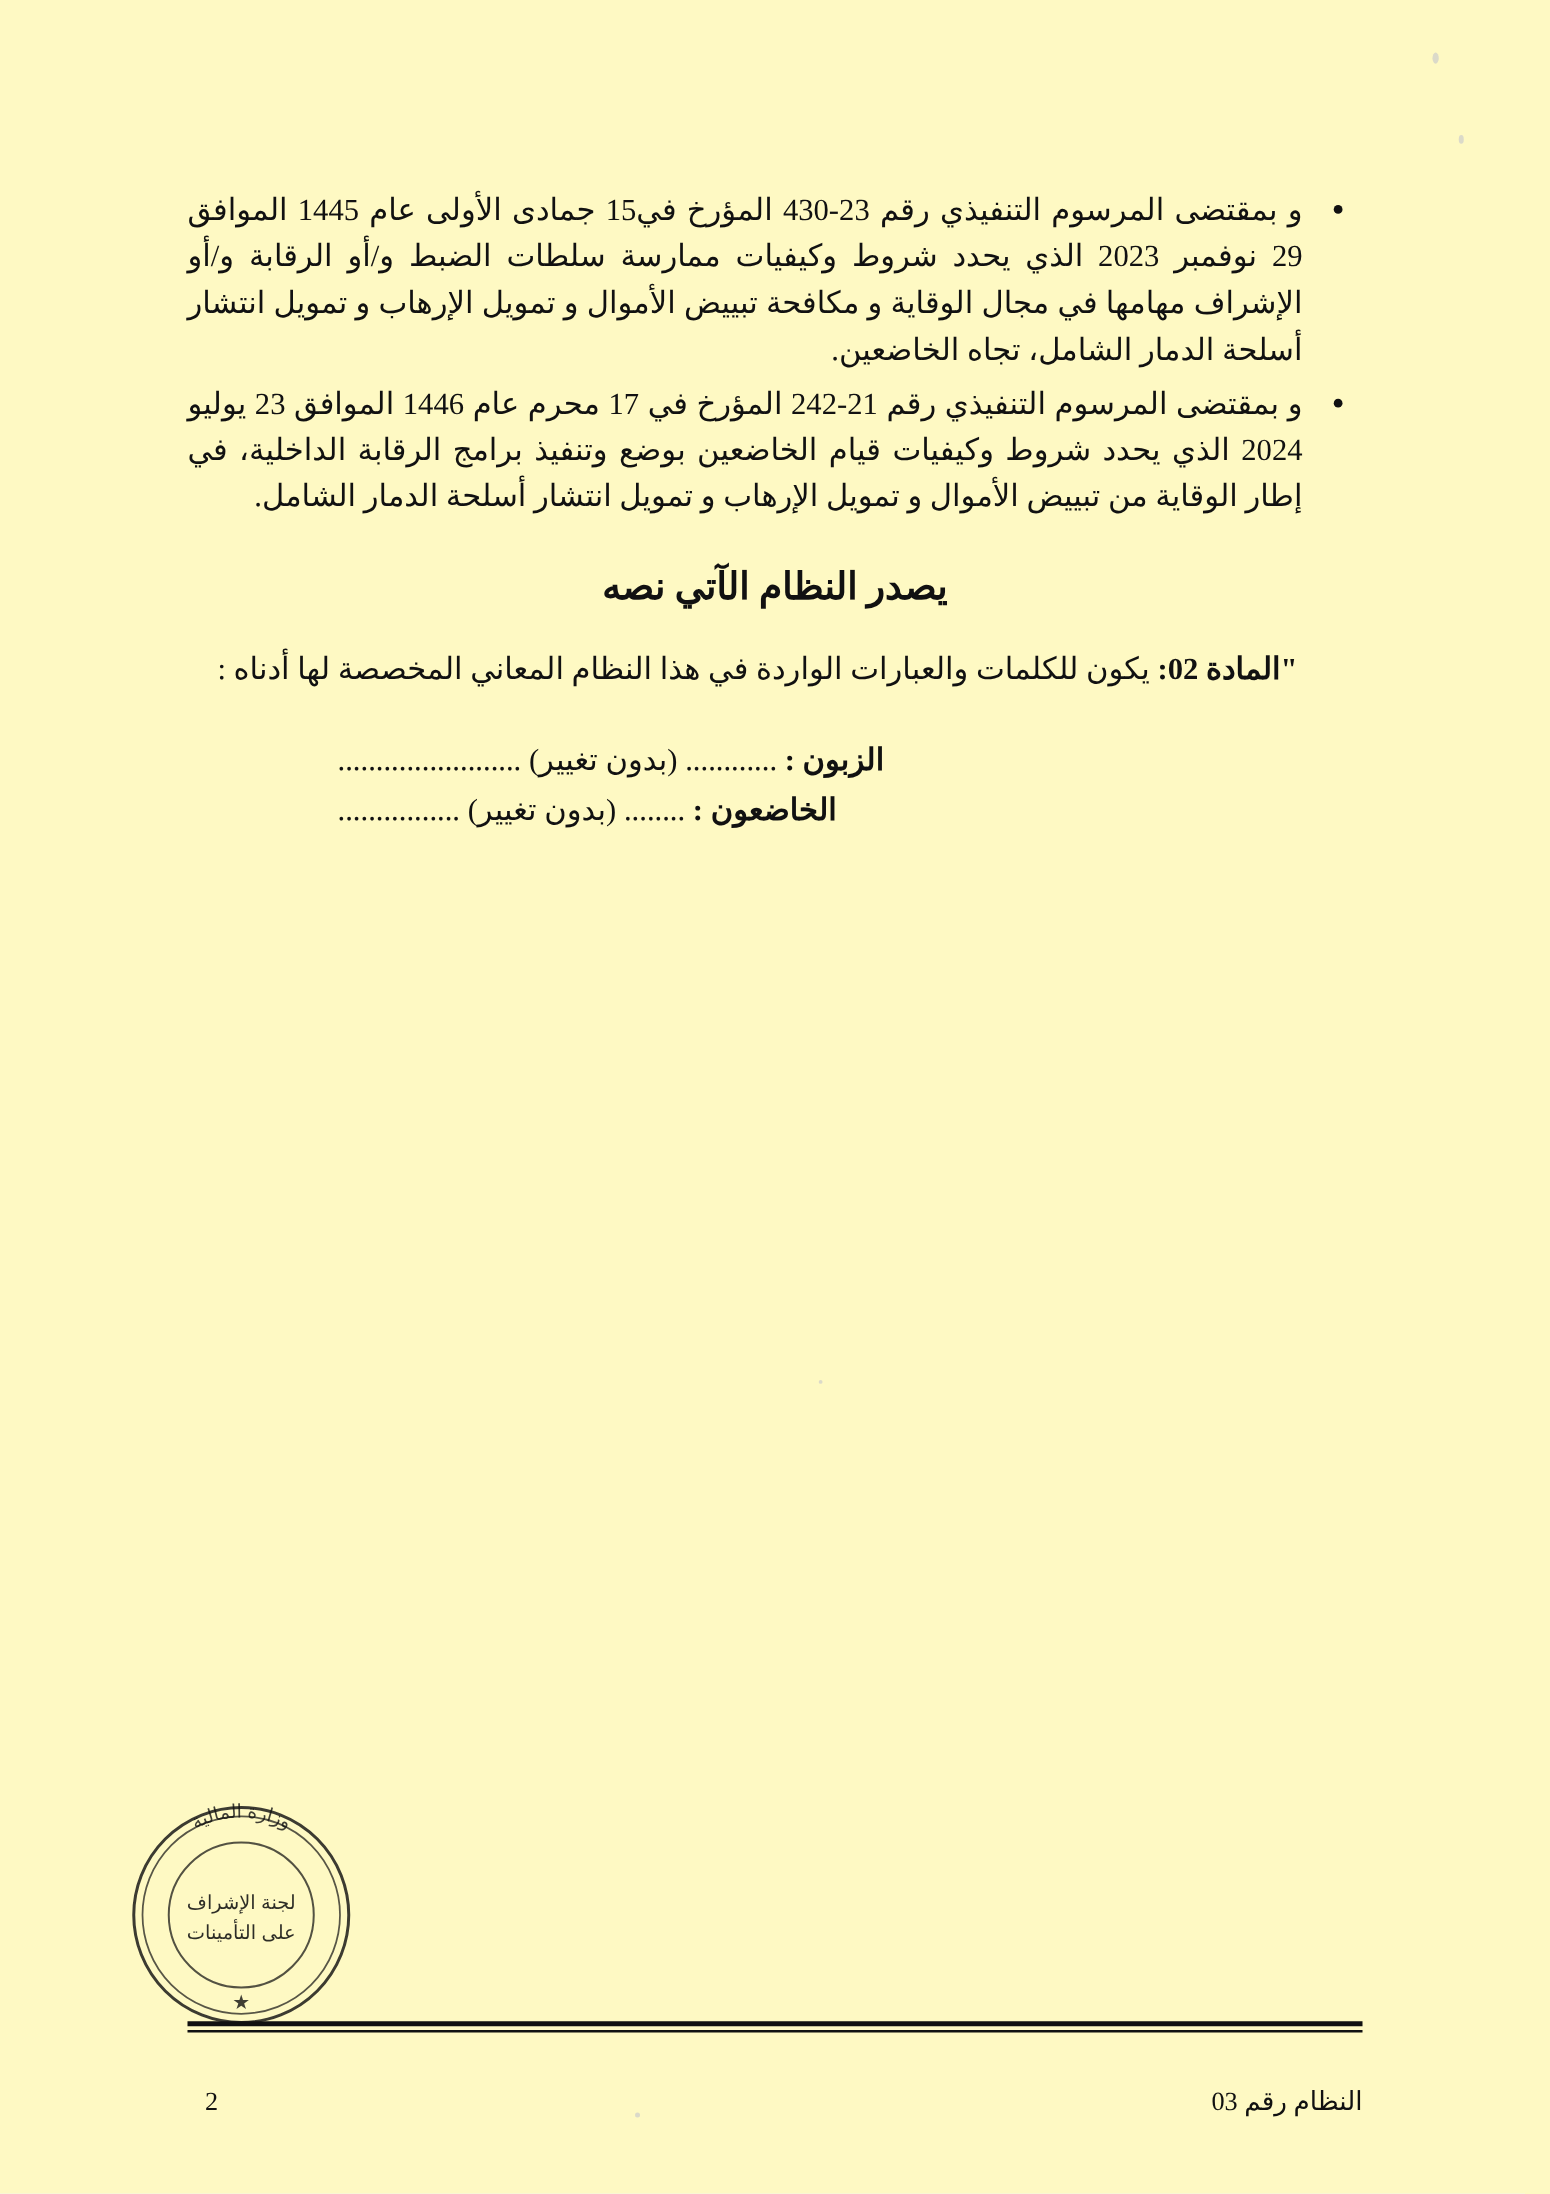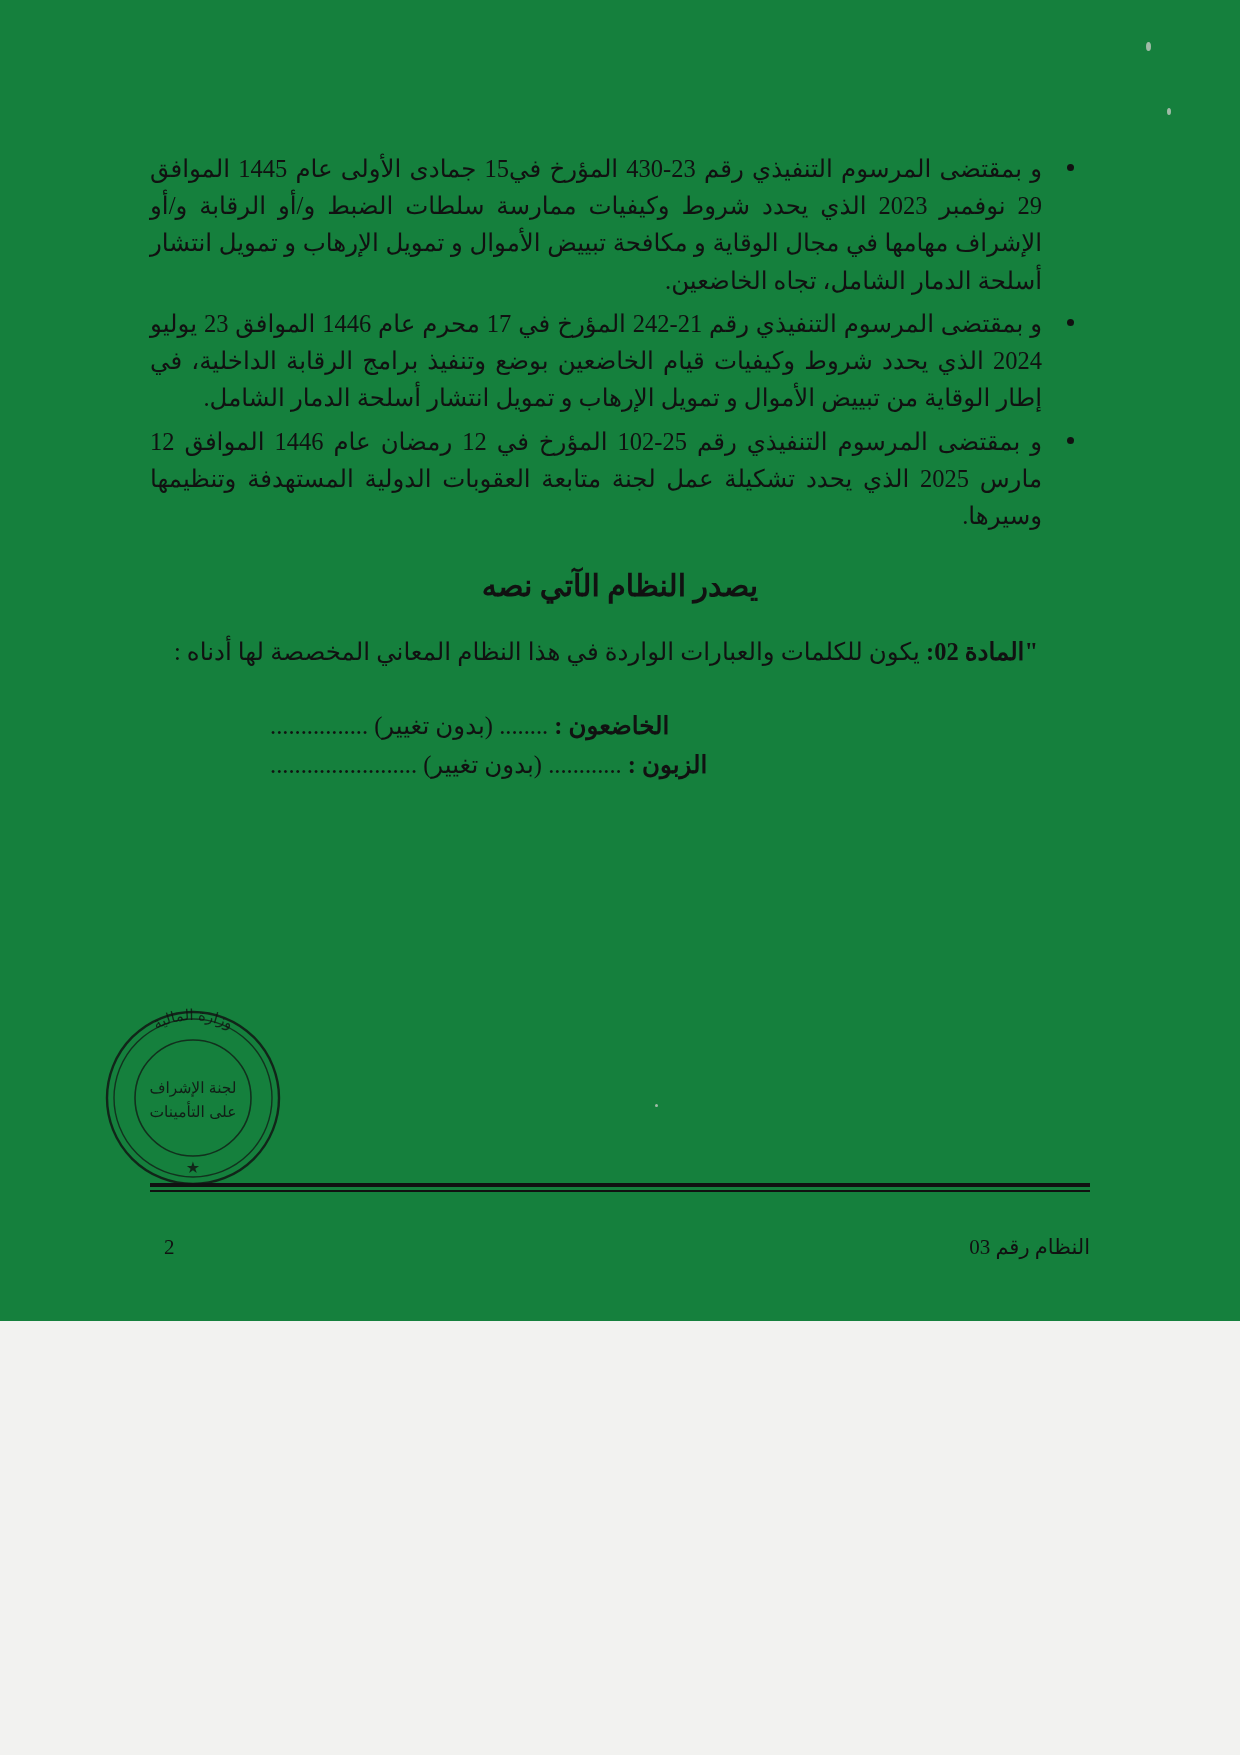--- a/index.html
+++ b/index.html
@@ -4,22 +4,22 @@
 <title>Document</title>
 <style>
   html, body {
     margin: 0;
     padding: 0;
     background: #f2f2f0;
   }
   .page {
     position: relative;
     width: 1240px;
-    height: 1321px;
-    background: #15803d;
+    height: 1755px;
+    background: #fef9c3;
     margin: 0 auto;
     overflow: hidden;
     font-family: "Liberation Serif", "DejaVu Serif", serif;
     color: #111;
     box-sizing: border-box;
   }
 
   
   .speck {
     position: absolute;
@@ -174,42 +174,38 @@
 
     <ul class="decrees">
       <li>
         <span class="bullet"></span>
         <span class="txt">و بمقتضى المرسوم التنفيذي رقم 23-430 المؤرخ في15 جمادى الأولى عام 1445 الموافق 29 نوفمبر 2023 الذي يحدد شروط وكيفيات ممارسة سلطات الضبط و/أو الرقابة و/أو الإشراف مهامها في مجال الوقاية و مكافحة تبييض الأموال و تمويل الإرهاب و تمويل انتشار أسلحة الدمار الشامل، تجاه الخاضعين.</span>
       </li>
       <li>
         <span class="bullet"></span>
         <span class="txt">و بمقتضى المرسوم التنفيذي رقم 21-242 المؤرخ في  17 محرم عام 1446 الموافق 23 يوليو 2024 الذي يحدد شروط وكيفيات قيام الخاضعين بوضع وتنفيذ برامج الرقابة الداخلية، في إطار الوقاية من تبييض الأموال و تمويل الإرهاب و تمويل انتشار أسلحة الدمار الشامل.</span>
       </li>
-      <li>
-        <span class="bullet"></span>
-        <span class="txt">و بمقتضى المرسوم التنفيذي رقم 25-102 المؤرخ في 12 رمضان عام 1446 الموافق 12 مارس 2025 الذي يحدد تشكيلة عمل لجنة متابعة العقوبات الدولية المستهدفة وتنظيمها وسيرها.</span>
-      </li>
     </ul>
 
     <div class="issue-heading">يصدر النظام الآتي نصه</div>
 
 
 
     <div class="article indent2">
       <span class="lbl">"المادة 02:</span><span> يكون للكلمات والعبارات الواردة في هذا النظام المعاني المخصصة لها أدناه :</span>
     </div>
 
     <div class="defs">
       <div class="row">
+        <span class="term">الزبون :</span>
+        <span>............ (بدون تغيير) ........................</span>
+      </div>
+      <div class="row">
         <span class="term">الخاضعون :</span>
         <span>........ (بدون تغيير) ................</span>
-      </div>
-      <div class="row">
-        <span class="term">الزبون :</span>
-        <span>............ (بدون تغيير) ........................</span>
       </div>
     </div>
 
   </div>
 
   <div class="stamp">
     <svg width="210" height="210" viewBox="0 0 210 210" xmlns="http://www.w3.org/2000/svg">
       <defs>
         <path id="arcOuter" d="M 27,105 A 78,78 0 0 1 183,105" fill="none"></path>
         <path id="arcInnerTop" d="M 47,105 A 58,58 0 0 1 163,105" fill="none"></path>

